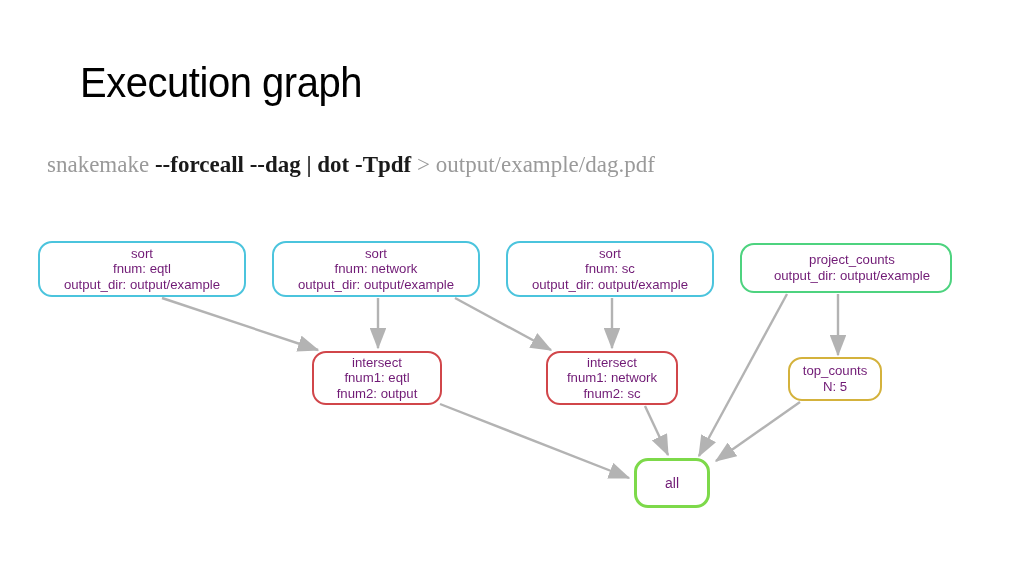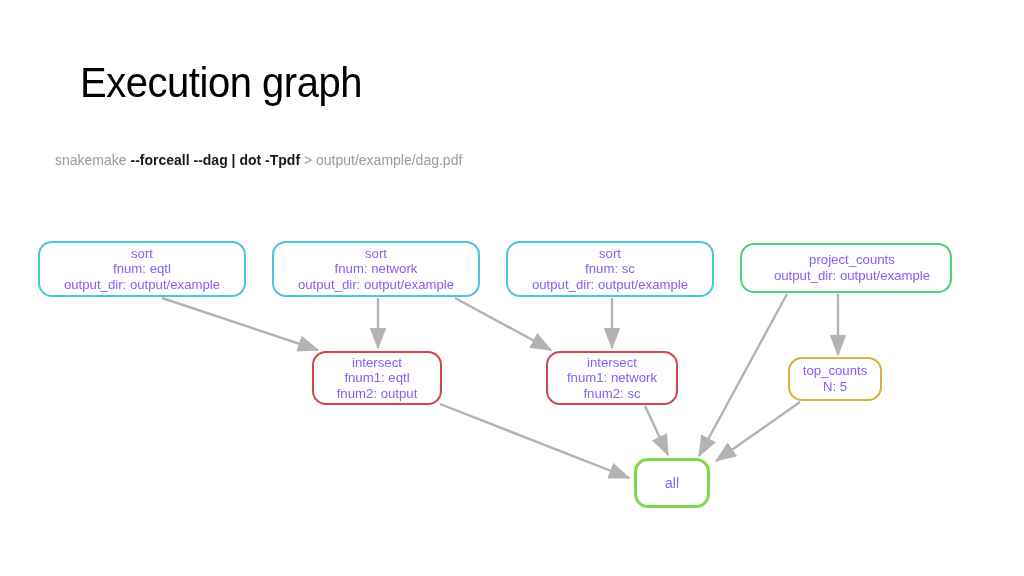--- a/index.html
+++ b/index.html
@@ -31,25 +31,24 @@
     color: #000000;
     letter-spacing: -0.5px;
     white-space: nowrap;
     transform: scaleX(0.93);
     transform-origin: left top;
   }
   #command-line {
     position: absolute;
     left: 47px;
     top: 152px;
-    font-family: Liberation Sans, sans-serif;
-    font-size: 14px;
+    font-family: Liberation Serif, serif;
+    font-size: 23px;
     white-space: nowrap;
     letter-spacing: 0px;
-    margin-left: 8px;
   }
   #command-line .dim {
     color: #9a9a9a;
     font-weight: 400;
   }
   #command-line .strong {
     color: #1a1a1a;
     font-weight: bold;
   }
   
@@ -74,21 +73,21 @@
     background: #ffffff;
     border-style: solid;
     border-width: 2.4px;
     border-radius: 14px;
     display: flex;
     flex-direction: column;
     align-items: center;
     justify-content: center;
     text-align: center;
     font-family: "Liberation Sans", sans-serif;
-    color: #8b5cf6;
+    color: #701a75;
     line-height: 1.18;
     white-space: nowrap;
   }
   .node .line {
     display: block;
     font-size: 13.2px;
   }
   .node.small .line {
     font-size: 13.2px;
   }

